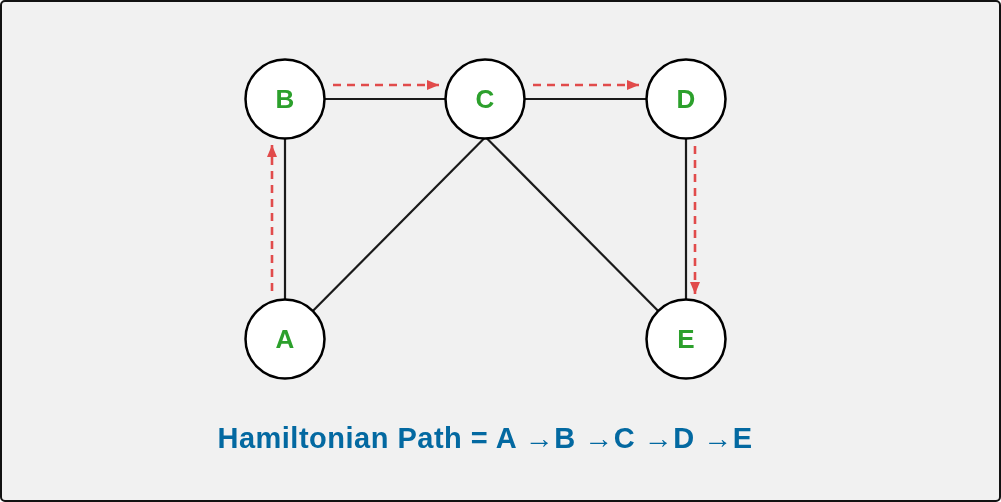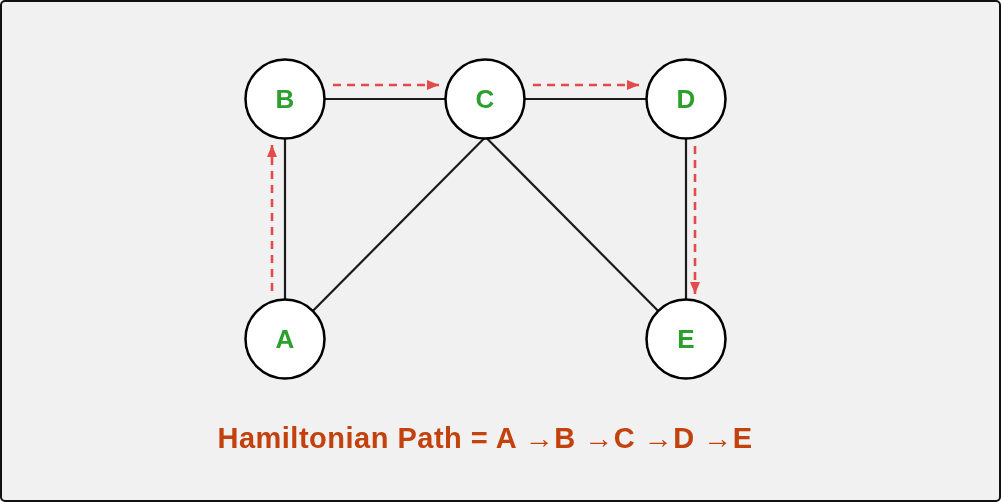--- a/index.html
+++ b/index.html
@@ -31,21 +31,21 @@
   }
   .caption {
     position: absolute;
     left: 483px;
     top: 420px;
     transform: translateX(-50%);
     font-weight: bold;
     font-size: 29px;
     letter-spacing: 0.5px;
     white-space: nowrap;
-    color: #c2410c;
+    color: #0369a1;
   }
 </style>
 </head>
 <body>
 
 <div class="frame">
   <svg class="graph" width="1001" height="502" viewBox="0 0 1001 502">
     <defs>
       <marker id="arrowhead" markerUnits="userSpaceOnUse" markerWidth="14" markerHeight="12" refX="13" refY="6" orient="auto">
         <path id="arrow-head-path" d="M1,1 L13,6 L1,11 Z" fill="#e14b4b"></path>

